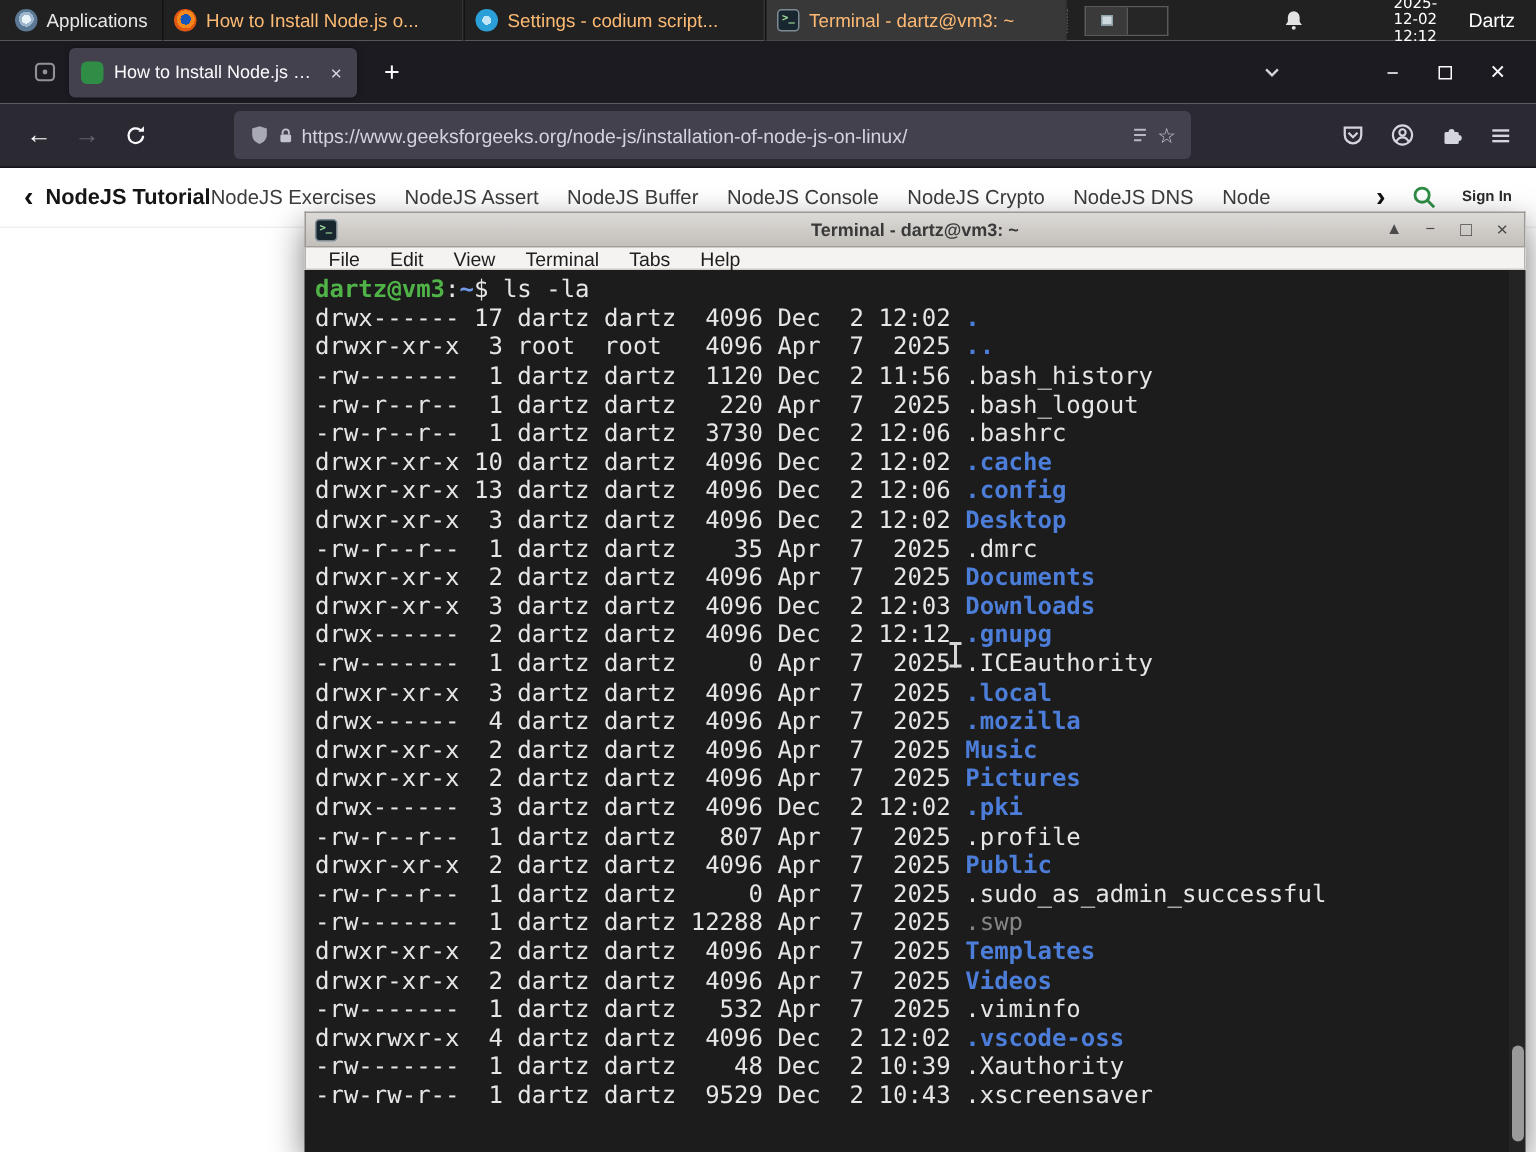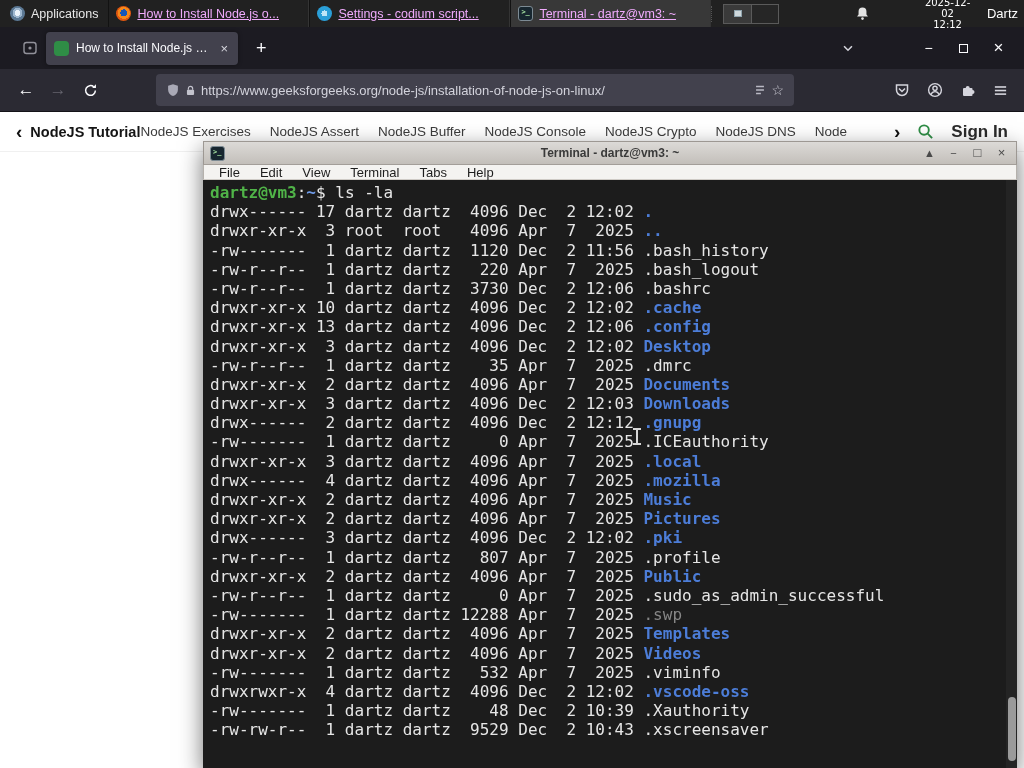--- a/index.html
+++ b/index.html
@@ -10,41 +10,41 @@
   
   .panel { position:absolute; top:0; left:0; right:0; height:27px; background:#212121;
            display:flex; align-items:stretch; color:#e8e8e8; font-size:12.5px; z-index:40; }
   .app-menu { display:flex; align-items:center; gap:6px; padding:0 10px; cursor:default; }
   .app-icon { width:15px; height:15px; border-radius:50%;
               background:radial-gradient(circle at 50% 45%, #eaf2fa 0 3px, #9db6ce 3px 5px, #5b7894 5px); }
   .task-list { display:flex; align-items:stretch; }
   .task { width:201px; display:flex; align-items:center; gap:6px; padding:0 7px;
           border-left:1px solid #121212; border-right:1px solid #343434; overflow:hidden; }
   .task.active { background:#383838; }
-  .tlabel { white-space:nowrap; overflow:hidden; text-overflow:ellipsis; color:#f0abfc;text-decoration:underline; }
+  .tlabel { white-space:nowrap; overflow:hidden; text-overflow:ellipsis; color:#fdba74; }
   .ticon { flex:0 0 auto; }
   .icon-firefox { width:15px; height:15px; border-radius:50%;
       background:radial-gradient(circle at 52% 46%, #1857b8 0 3.5px, #f5881b 3.5px 6px, #e2570f 6px); }
   .icon-codium { width:15px; height:15px; border-radius:50%;
       background:radial-gradient(circle at 50% 50%, #bfe6f7 0 3px, #2a9fd8 3px); }
   .icon-terminal, .t-icon { width:15px; height:15px; border-radius:3px; background:#17262f;
       border:1px solid #7d8b94; position:relative; }
   .icon-terminal::after, .t-icon::after { content:">_"; position:absolute; left:2px; top:2px;
       color:#a6e3a1; font:bold 7px/1 "DejaVu Sans Mono", monospace; }
   .panel-right { margin-left:auto; display:flex; align-items:center; padding-right:4px; }
   .psep { width:2px; height:16px; border-left:1px dotted #555; margin-right:10px; }
   .pager { display:flex; border:1px solid #5a5a5a; margin-right:76px; }
   .pager-cell { width:27px; height:18px; background:#3a3a3a; display:flex; align-items:center;
                 justify-content:center; }
   .pager-cell + .pager-cell { background:#262626; border-left:1px solid #5a5a5a; }
   .pager-mini { width:8px; height:7px; background:#cfd8dc; border:1px solid #90a4ae; }
   .bell-wrap { margin-right:14px; display:flex; align-items:center; }
   .clock { text-align:center; font-size:10px; line-height:11px; color:#fff; margin-right:16px;
            font-family:"DejaVu Sans", "Liberation Sans", sans-serif;margin-left:40px; }
-  .panel-user { font-size:13px; color:#fff; margin-right:2px; }
+  .panel-user { font-size:13px; color:#fff; margin-right:10px; }
 
   
   .firefox { position:absolute; top:27px; left:0; right:0; bottom:0; display:flex;
              flex-direction:column; }
   .tabbar { height:42px; background:#1c1b22; display:flex; align-items:center; padding:0 8px; }
   .ffview { width:16px; height:16px; opacity:.75; margin:0 8px 0 14px; color:#b9b9c2; }
   .tab { width:192px; height:33px; background:#42414d; border-radius:4px; display:flex;
          align-items:center; gap:7px; padding:0 8px; color:#fbfbfe; box-shadow:0 0 4px rgba(0,0,0,.4); }
   .favicon { width:15px; height:15px; border-radius:4px; background:#2f8d46; flex:0 0 auto; }
   .tab-title { font-size:12px; white-space:nowrap; overflow:hidden; text-overflow:ellipsis; flex:1; }
@@ -75,21 +75,21 @@
   
   .sitenav { height:40px; background:#fff; display:flex; align-items:center; padding:0 16px;
              color:#333; border-bottom:1px solid #f0f0f0; }
   .nav-chevron { font-size:19px; font-weight:bold; color:#111; line-height:1; }
   .nav-title { font-size:14.5px; font-weight:bold; color:#151515; margin-left:8px;
                white-space:nowrap; }
   .nav-links { display:flex; gap:19px; overflow:hidden; flex:1;
                white-space:nowrap; }
   .nav-link { font-size:13.5px; color:#3c3c3c; }
   .nav-right { margin-left:auto; display:flex; align-items:center; gap:17px; padding-left:8px; }
-  .signin { font-size:17px; color:#2b2b2b; font-weight:bold; }
+  .signin { font-size:10px; color:#2b2b2b; font-weight:bold; }
   .page-content { flex:1; background:#fff; }
 
   
   .terminal { position:absolute; left:203px; top:141px; width:814px; bottom:0; z-index:30;
               box-shadow:0 8px 22px rgba(0,0,0,.55); display:flex; flex-direction:column; }
   .titlebar { height:24px; background:linear-gradient(#dcdad7,#c3bfba); border:1px solid #9d9893;
               border-bottom:1px solid #a39e99; position:relative; display:flex; align-items:center;
               padding:0 6px; }
   .t-icon { margin-right:6px; }
   .t-title { position:absolute; left:0; right:0; text-align:center; font-size:12px;

